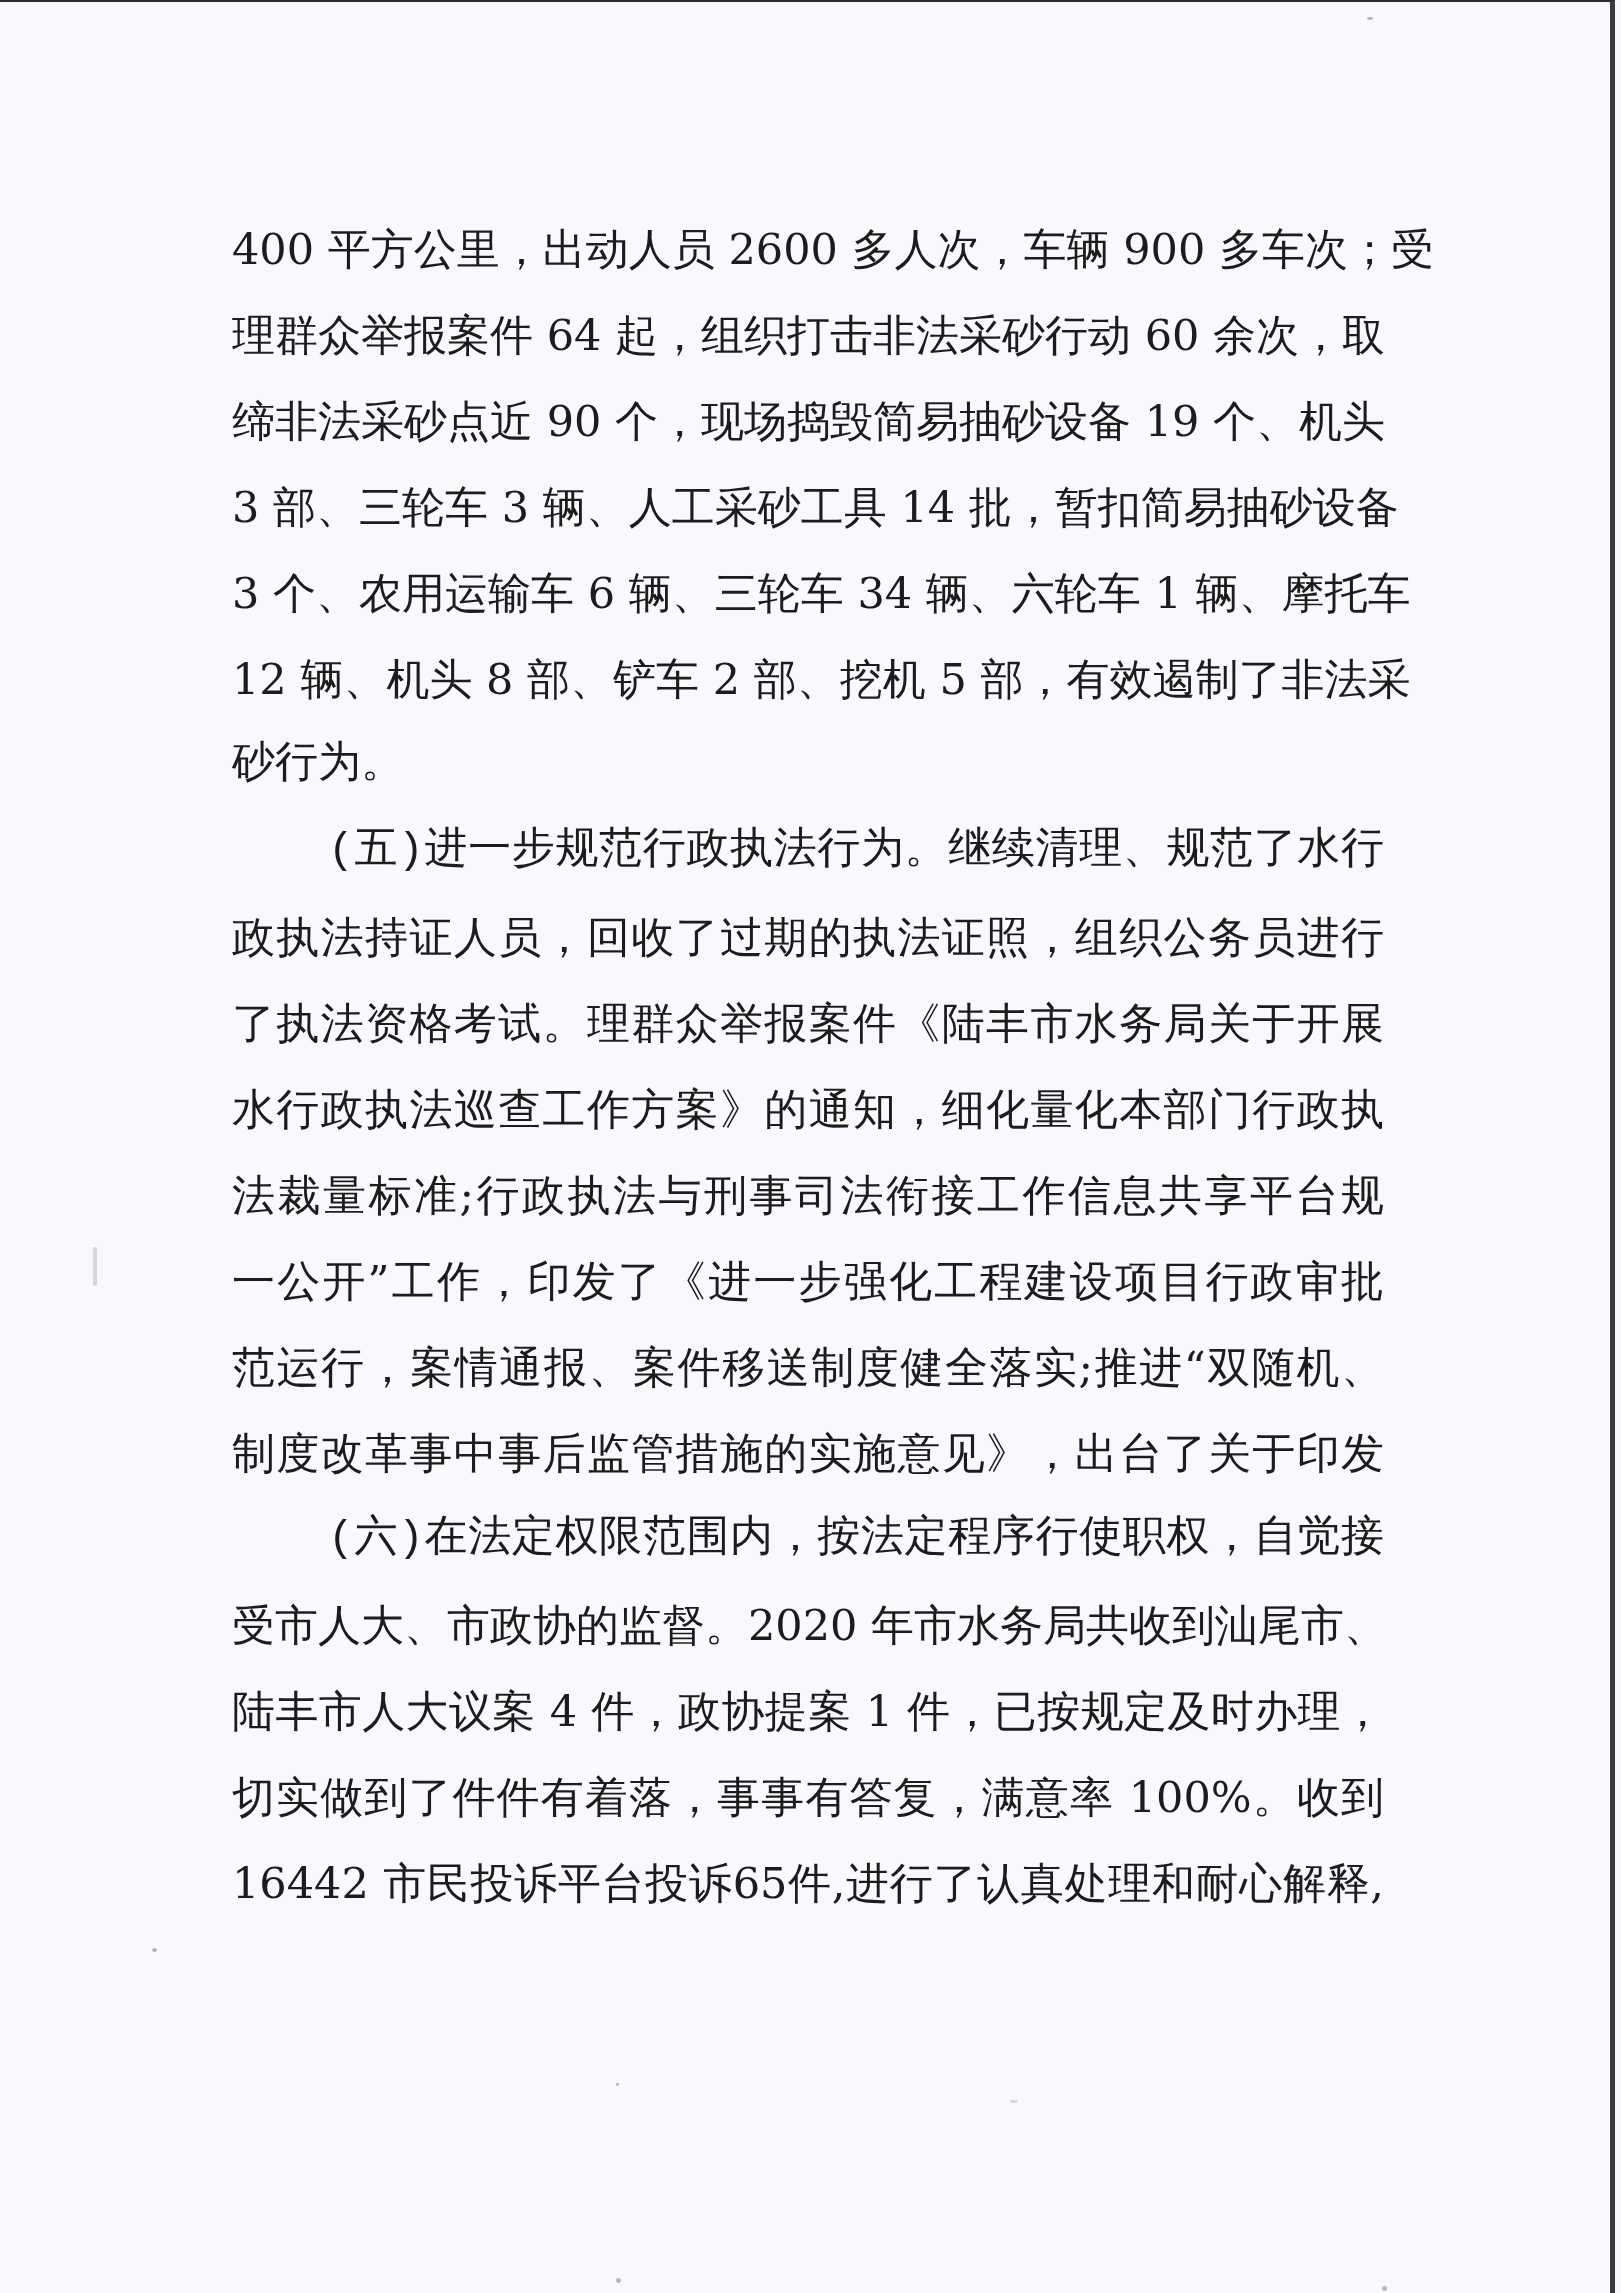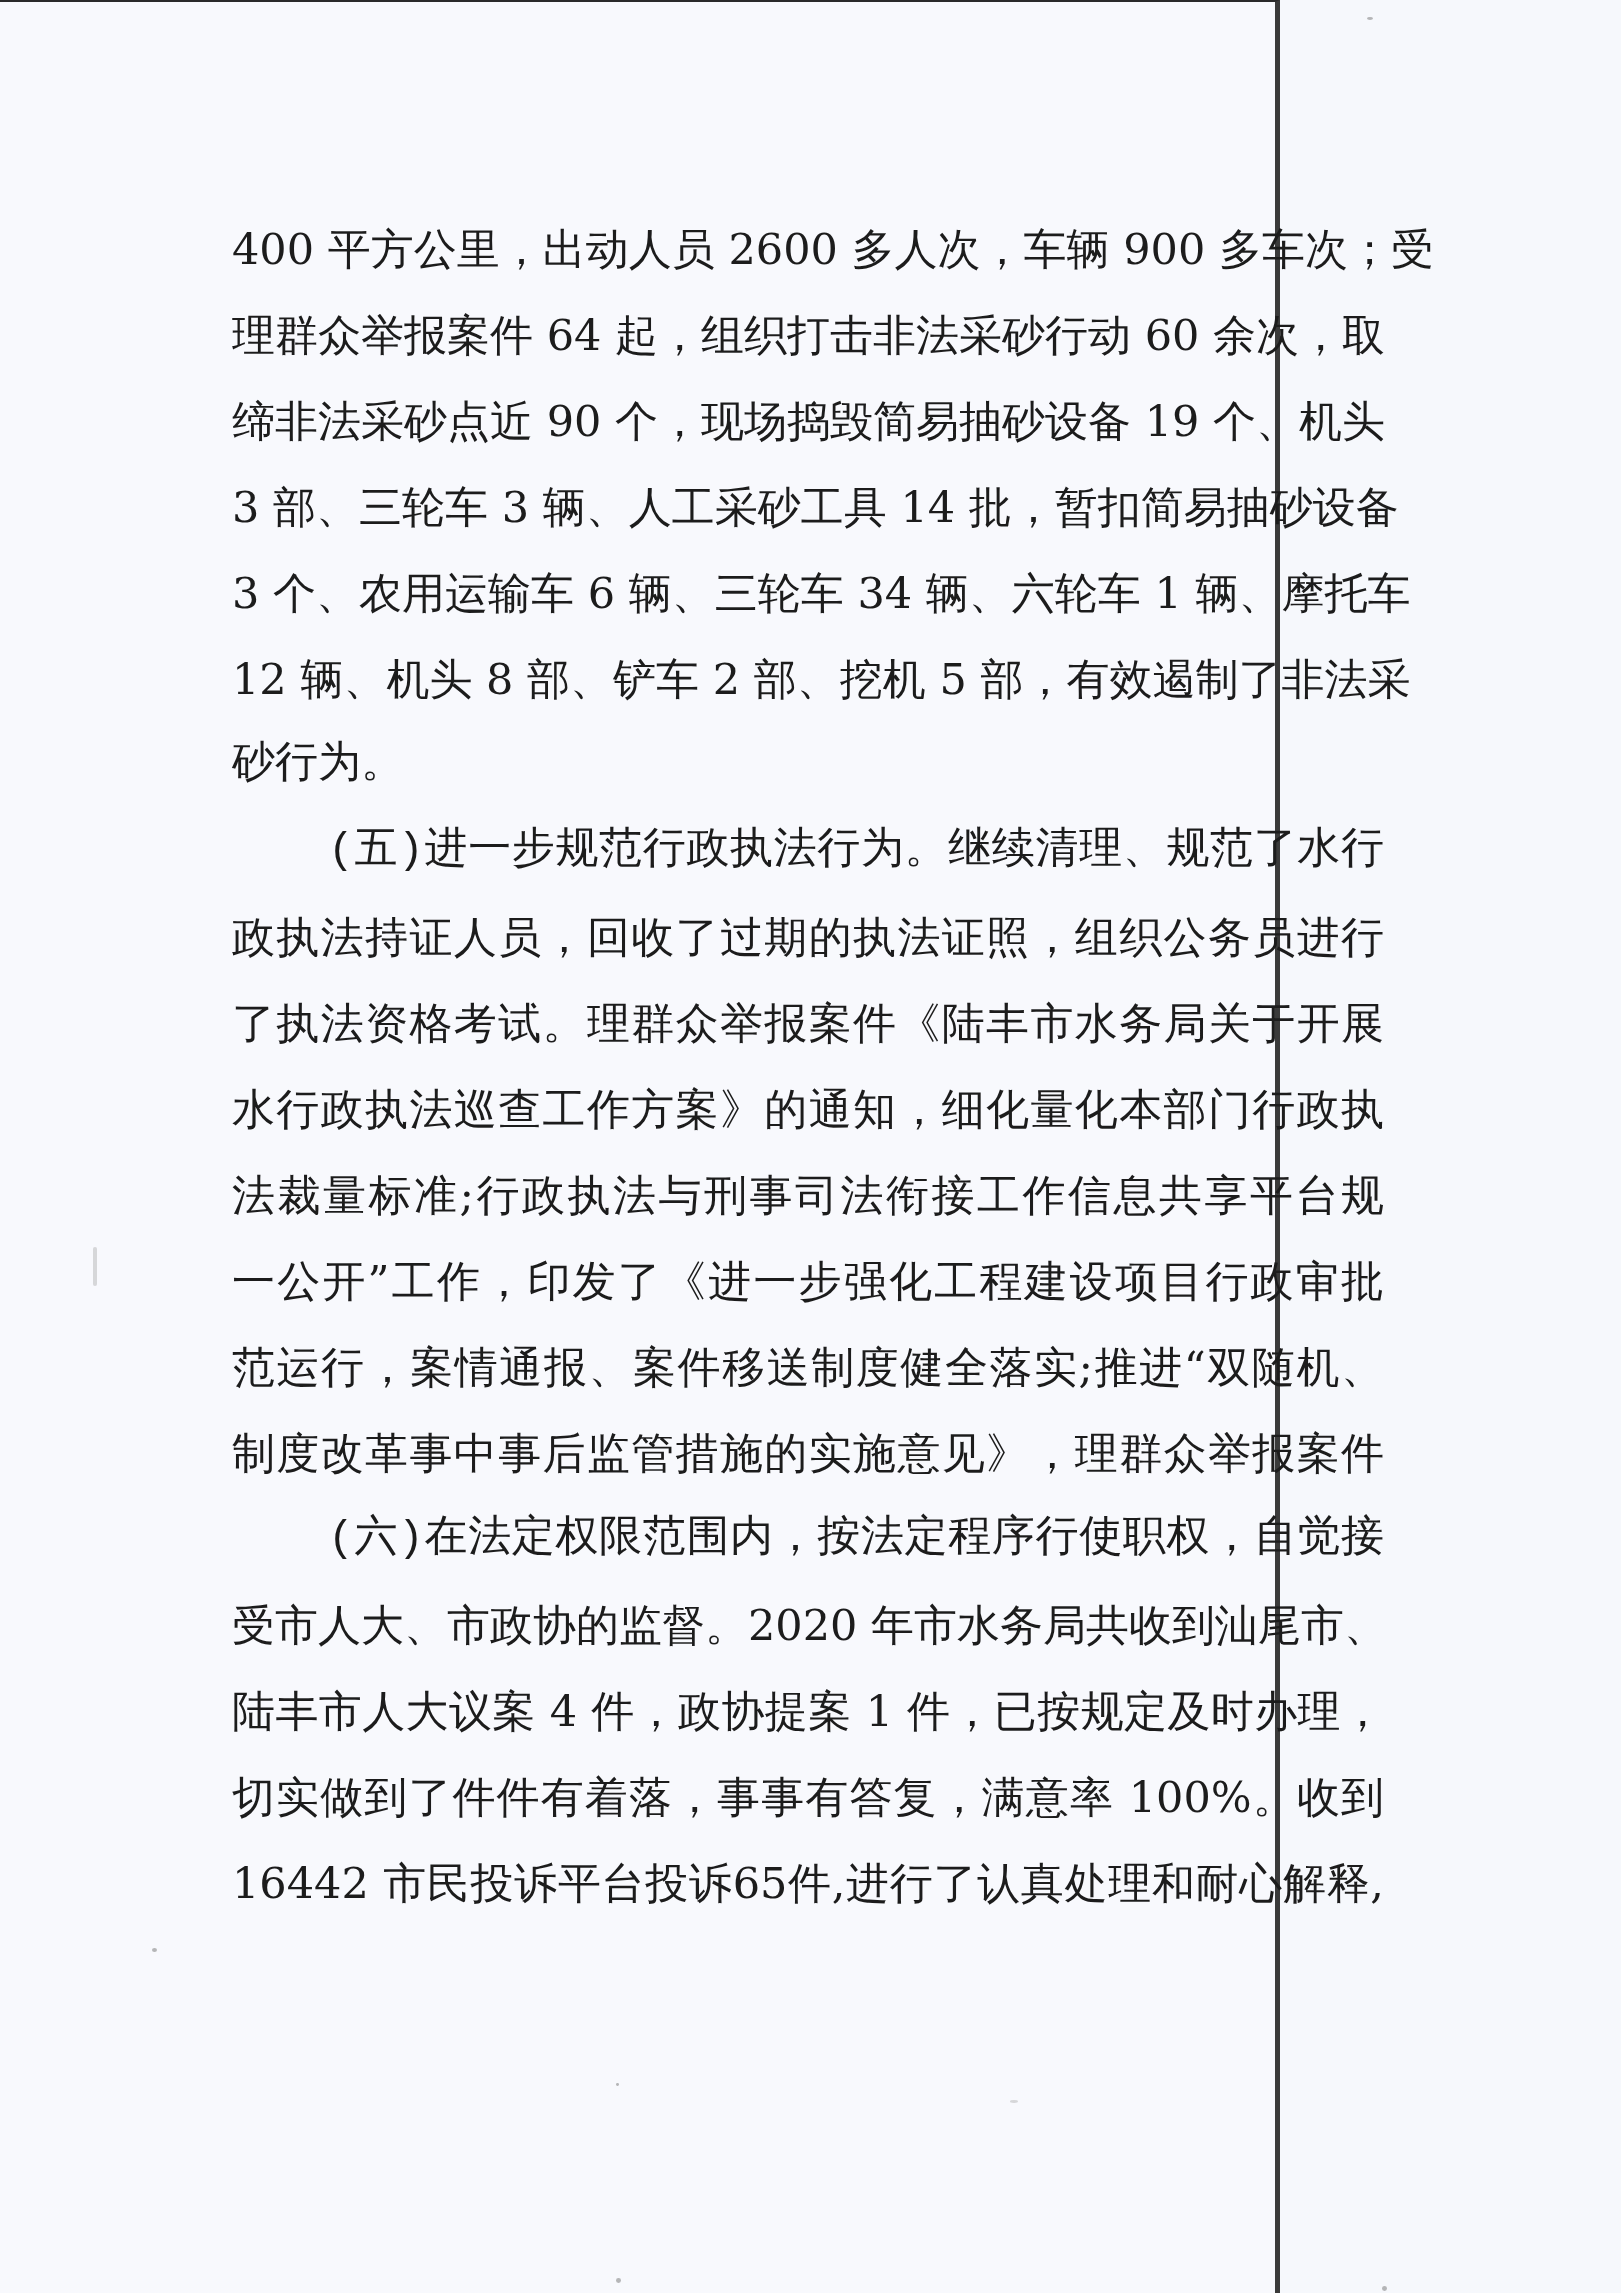--- a/index.html
+++ b/index.html
@@ -10,21 +10,21 @@
     body {
       width: 1621px;
       height: 2294px;
       position: relative;
       overflow: hidden;
     }
     .page {
       position: absolute;
       left: 0;
       top: 0;
-      width: 1280px;
+      width: 1615px;
       height: 2294px;
       background: #f8f9fd;
       border-top: 2.9px solid #2a2a2a;
       border-right: 5.9px solid #3a3a3a;
       box-sizing: border-box;
     }
     .text-block {
       position: absolute;
       left: 232px;
       top: 204px;
@@ -73,21 +73,21 @@
     </div>
 
     <div>
       <span class="line indent">(五)进一步规范行政执法行为。继续清理、规范了水行</span>
       <span class="line">政执法持证人员，回收了过期的执法证照，组织公务员进行</span>
       <span class="line">了执法资格考试。理群众举报案件《陆丰市水务局关于开展</span>
       <span class="line">水行政执法巡查工作方案》的通知，细化量化本部门行政执</span>
       <span class="line">法裁量标准;行政执法与刑事司法衔接工作信息共享平台规</span>
       <span class="line">一公开”工作，印发了《进一步强化工程建设项目行政审批</span>
       <span class="line">范运行，案情通报、案件移送制度健全落实;推进“双随机、</span>
-      <span class="line">制度改革事中事后监管措施的实施意见》，理群众举报案件</span>
+      <span class="line">制度改革事中事后监管措施的实施意见》，出台了关于印发</span>
     </div>
 
     <div>
       <span class="line indent">(六)在法定权限范围内，按法定程序行使职权，自觉接</span>
       <span class="line">受市人大、市政协的监督。2020 年市水务局共收到汕尾市、</span>
       <span class="line">陆丰市人大议案 4 件，政协提案 1 件，已按规定及时办理，</span>
       <span class="line">切实做到了件件有着落，事事有答复，满意率 100%。收到</span>
       <span class="line">16442 市民投诉平台投诉65件,进行了认真处理和耐心解释,</span>
     </div>
 

